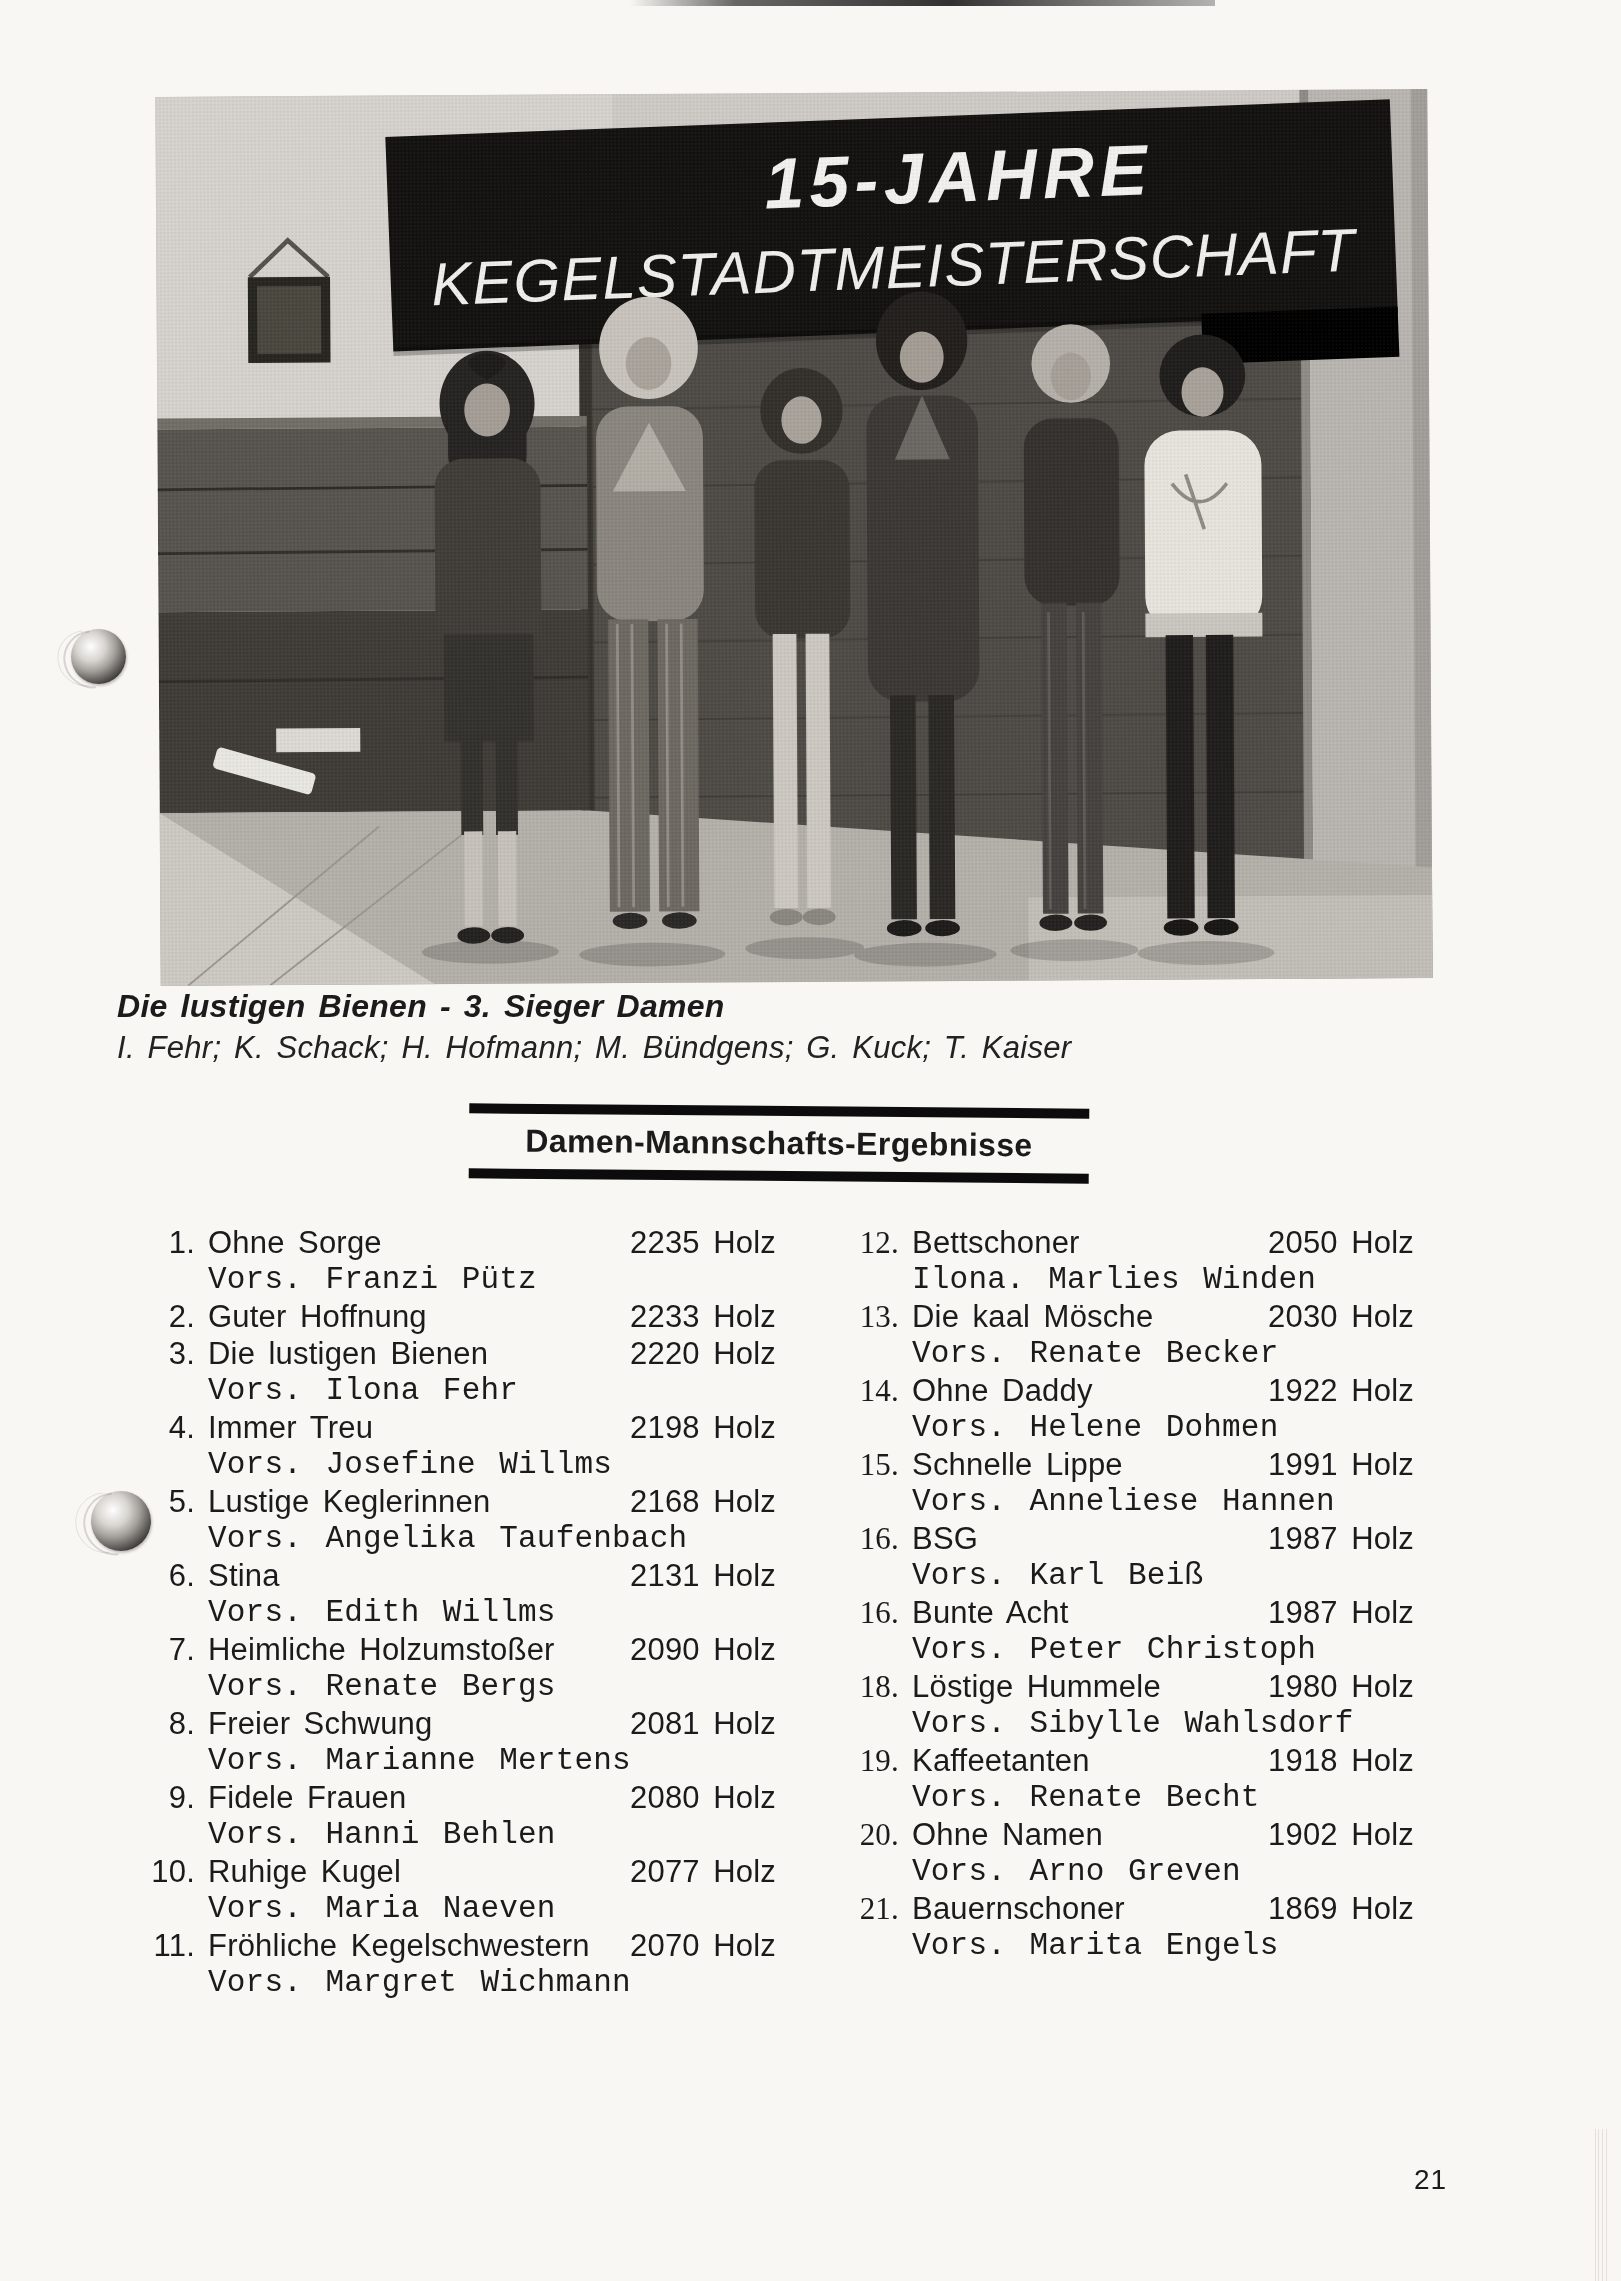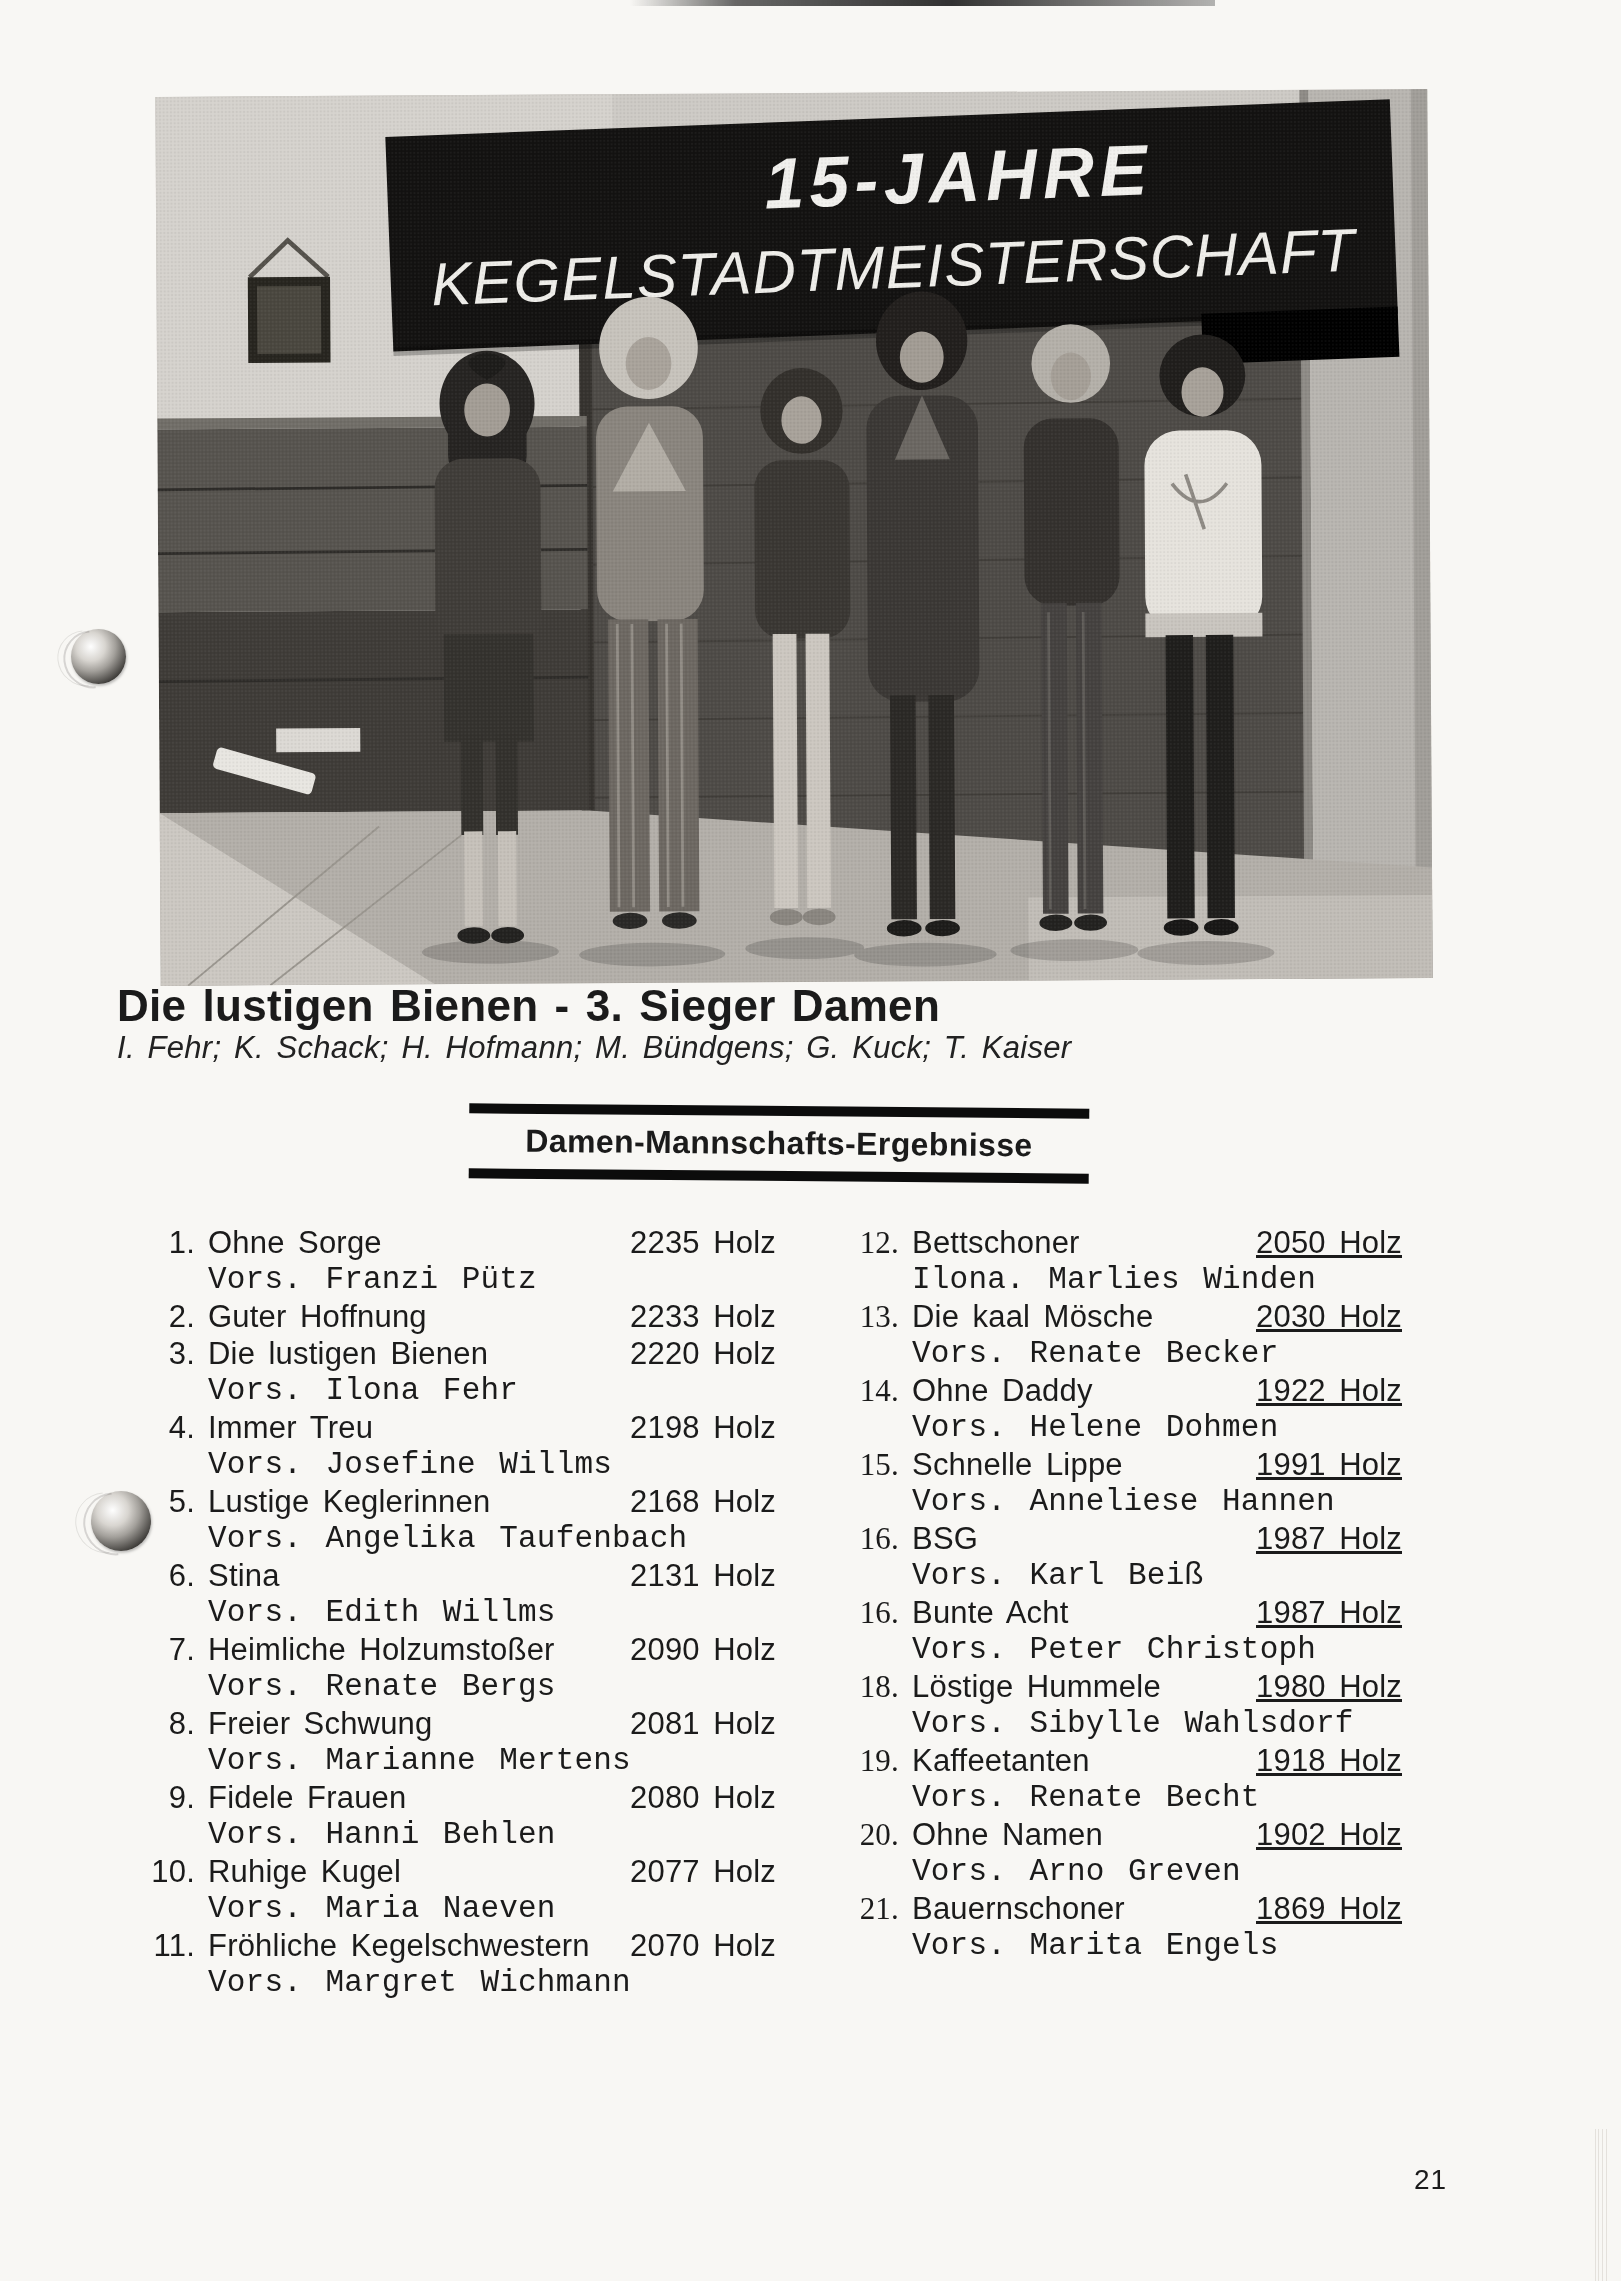--- a/index.html
+++ b/index.html
@@ -36,21 +36,21 @@
   .rivet-2{left:91px;top:1491px;width:60px;height:60px;}
   
   .photo{
     position:absolute;left:158px;top:93px;width:1272px;height:889px;
     transform:rotate(-0.35deg);
     background:#ccc9c4;
   }
   .photo svg{display:block;width:100%;height:100%;}
   
   .caption{position:absolute;left:117px;top:985px;line-height:42px;white-space:nowrap;}
-  .caption .cap-title{font-size:44px;font-weight:bold;letter-spacing:0.3px;word-spacing:3.7px;}
+  .caption .cap-title{font-size:32px;font-weight:bold;font-style:italic;letter-spacing:0.3px;word-spacing:3.7px;}
   .caption .cap-names{font-size:31px;font-style:italic;letter-spacing:0.3px;word-spacing:3.7px;color:#222;}
   
   .title-box{
     position:absolute;left:469px;top:1106px;width:620px;
     transform:rotate(0.5deg);
     border-top:10px solid #0c0c0c;border-bottom:10px solid #0c0c0c;
     padding:9.1px 0 9.1px;text-align:center;
   }
   .title-box .title-text{font-size:32px;font-weight:bold;letter-spacing:0.4px;}
   
@@ -58,21 +58,21 @@
   .col-left{left:137px;width:804px;}
   .col-right{left:850px;width:585px;}
   .entry-line{position:relative;height:37px;font-size:31px;line-height:37px;
     letter-spacing:0.2px;word-spacing:4.6px;white-space:nowrap;color:#1b1b1b;}
   .rank{position:absolute;left:0;width:58px;text-align:right;}
   .team{position:absolute;left:71px;}
   .score{position:absolute;left:493px;}
   .vors{padding-left:71px;font-family:Liberation Mono, monospace;}
   .col-right .rank{width:49px;font-family:Liberation Serif, serif;}
   .col-right .team{left:62px;}
-  .col-right .score{left:406px;text-decoration:underline;}
+  .col-right .score{left:418px;}
   .col-right .vors{padding-left:62px;}
   
   .page-number{position:absolute;left:1414px;top:2164px;font-size:28px;letter-spacing:0.9px;}
 </style>
 </head>
 <body>
 
 <div class="top-smudge"></div>
 <div class="fold-lines"></div>
 <div class="rivet rivet-1"></div>

